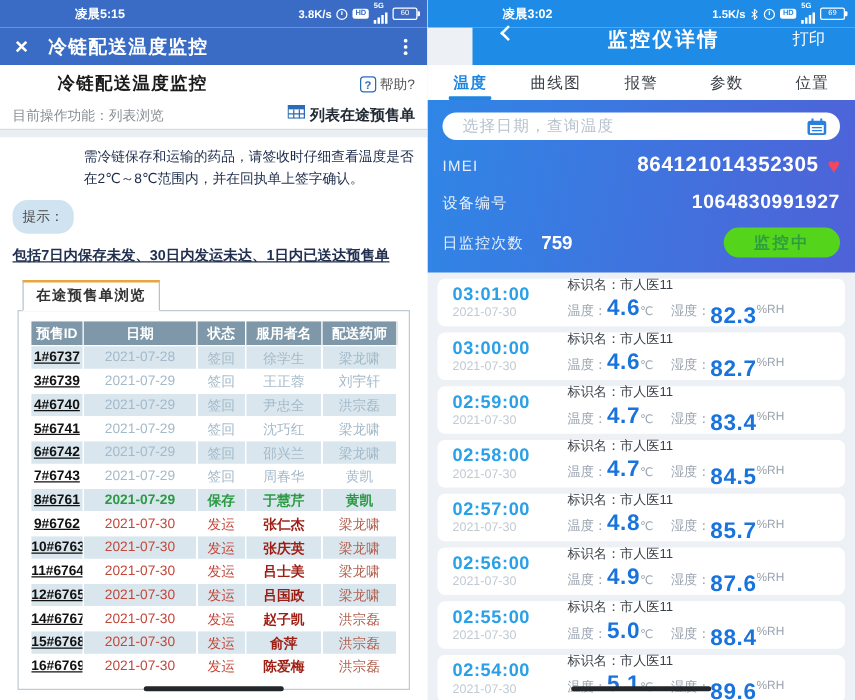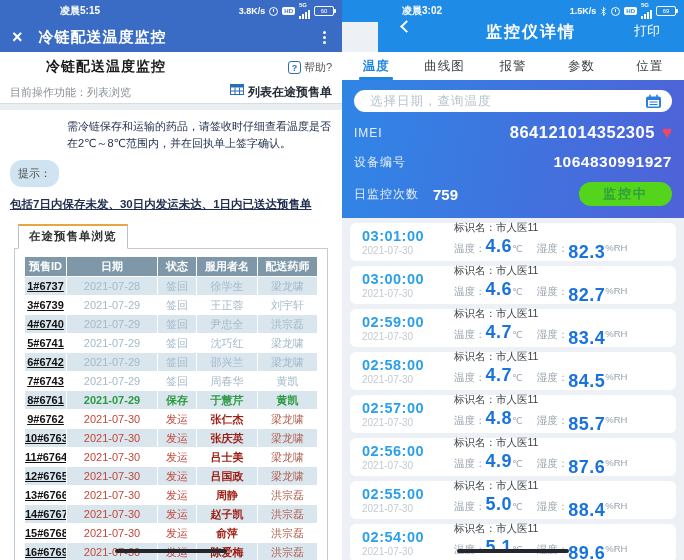--- a/index.html
+++ b/index.html
@@ -267,27 +267,20 @@
             <td class="c5">梁龙啸</td>
           </tr>
         <tr class="shipped">
             <td class="oid">12#6765</td>
             <td class="c2">2021-07-30</td>
             <td class="c3">发运</td>
             <td class="c4">吕国政</td>
             <td class="c5">梁龙啸</td>
           </tr>
         <tr class="shipped">
-            <td class="oid">13#6766</td>
-            <td class="c2">2021-07-30</td>
-            <td class="c3">发运</td>
-            <td class="c4">周静</td>
-            <td class="c5">洪宗磊</td>
-          </tr>
-        <tr class="shipped">
             <td class="oid">14#6767</td>
             <td class="c2">2021-07-30</td>
             <td class="c3">发运</td>
             <td class="c4">赵子凯</td>
             <td class="c5">洪宗磊</td>
           </tr>
         <tr class="shipped">
             <td class="oid">15#6768</td>
             <td class="c2">2021-07-30</td>
             <td class="c3">发运</td>

